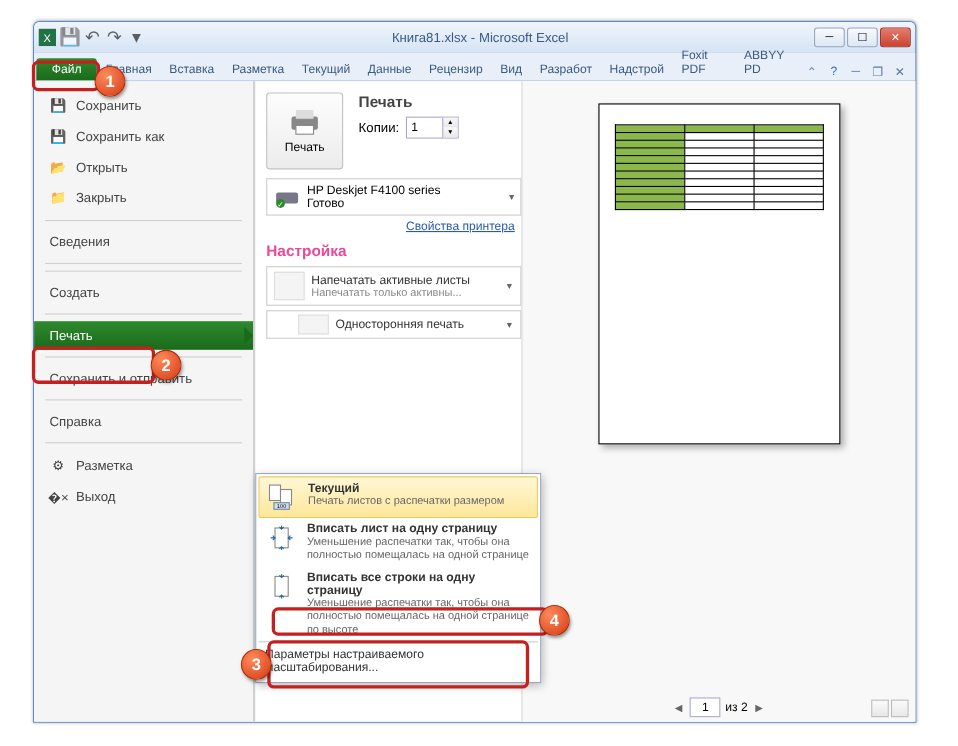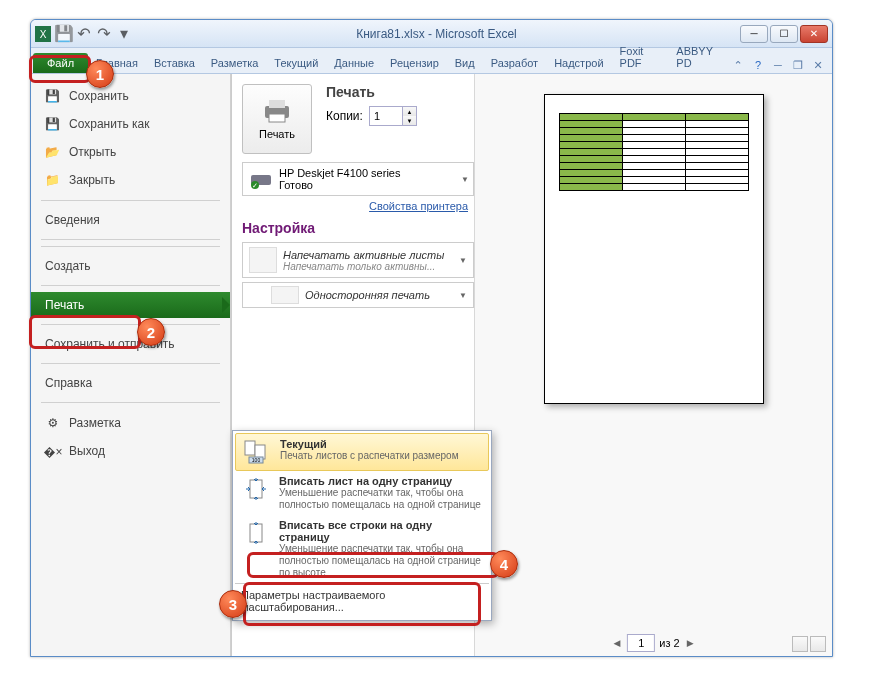--- a/index.html
+++ b/index.html
@@ -39,22 +39,22 @@
 .print-label { font-size: 14px; font-weight: bold; color: #444; margin-bottom: 6px; }
 .copies-row { display: flex; align-items: center; gap: 6px; font-size: 12px; }
 .spin { width: 48px; height: 20px; border: 1px solid #aac; background: #fff; display: flex; align-items: center; padding: 0 4px; font-size: 11px; position: relative; }
 .spin-btns { position: absolute; right: 0; top: 0; bottom: 0; width: 14px; display: flex; flex-direction: column; }
 .spin-btns div { flex: 1; border-left: 1px solid #aac; font-size: 6px; display: flex; align-items: center; justify-content: center; background: linear-gradient(#f8f8f8,#e8e8e8); }
 
 .printer-row { border: 1px solid #ccc; background: #fff; padding: 4px 6px; display: flex; align-items: center; gap: 6px; font-size: 11px; position: relative; margin-top: 4px; }
 .printer-row .dd { position: absolute; right: 4px; font-size: 8px; color: #666; }
 .link { color: #2a5aaa; font-size: 11px; text-align: right; display: block; margin: 4px 6px 8px 0; text-decoration: underline; }
 
-.section-h { font-size: 14px; font-weight: bold; color: #701a75; margin: 4px 0 6px; }
-.setting-row { border: 1px solid #ccc; background: #fff; padding: 4px 6px; display: flex; align-items: center; gap: 6px; font-size: 11px; position: relative; margin-bottom: 4px; min-height: 34px; font-style: italic; }
+.section-h { font-size: 14px; font-weight: bold; color: #ec4899; margin: 4px 0 6px; }
+.setting-row { border: 1px solid #ccc; background: #fff; padding: 4px 6px; display: flex; align-items: center; gap: 6px; font-size: 11px; position: relative; margin-bottom: 4px; min-height: 34px; }
 .setting-row .txt { flex: 1; overflow: hidden; }
 .setting-row .txt .t1 { color: #333; white-space: nowrap; overflow: hidden; text-overflow: ellipsis; }
 .setting-row .txt .t2 { color: #888; font-size: 10px; white-space: nowrap; overflow: hidden; text-overflow: ellipsis; }
 .setting-row .dd { font-size: 8px; color: #666; }
 .setting-icon { width: 28px; height: 26px; border: 1px solid #ddd; background: #f4f4f4; flex-shrink: 0; }
 
 .pages-row { display: flex; align-items: center; gap: 4px; font-size: 12px; margin-bottom: 4px; }
 .pages-row input { width: 40px; height: 20px; border: 1px solid #aac; font-size: 11px; padding: 0 3px; }
 
 .scale-popup { position: absolute; left: 0px; top: 356px; width: 260px; background: #fff; border: 1px solid #9aa8bf; box-shadow: 2px 3px 8px rgba(0,0,0,0.3); z-index: 10; padding: 2px; }

